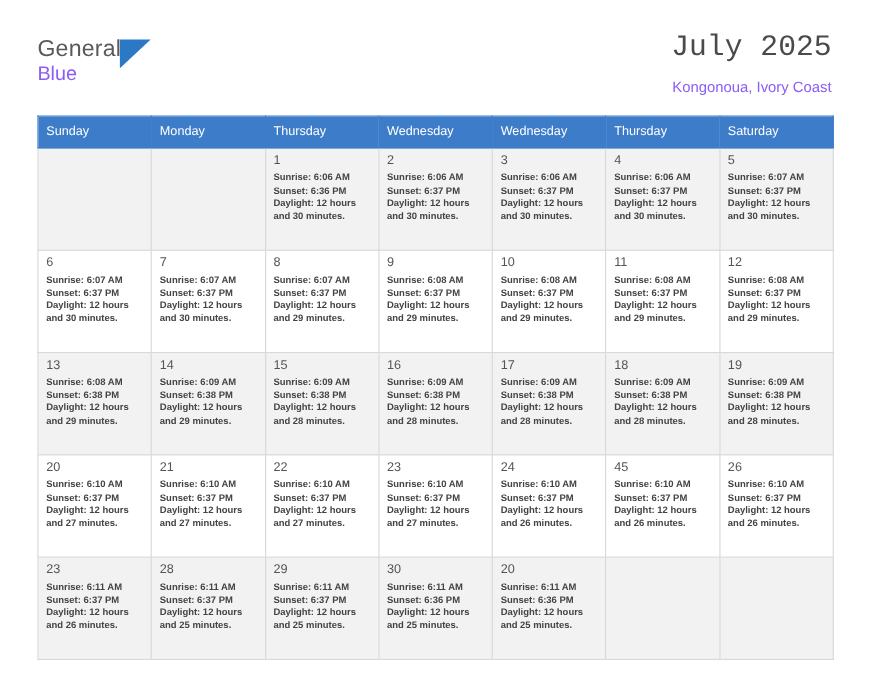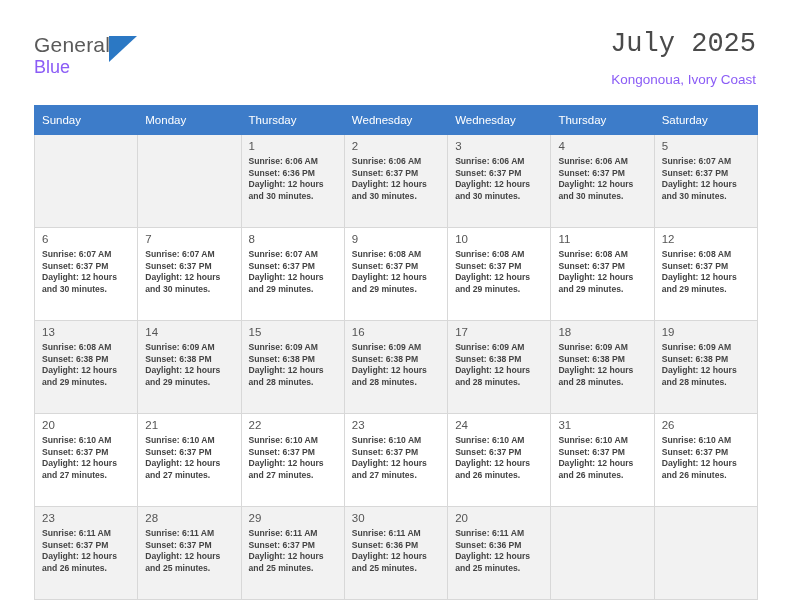--- a/index.html
+++ b/index.html
@@ -370,21 +370,21 @@
           <td>
             <div class="daynum">24</div>
             <div class="info">
               <div>Sunrise: 6:10 AM</div>
               <div>Sunset: 6:37 PM</div>
               <div>Daylight: 12 hours</div>
               <div>and 26 minutes.</div>
             </div>
           </td>
           <td>
-            <div class="daynum">31</div>
+            <div class="daynum">45</div>
             <div class="info">
               <div>Sunrise: 6:10 AM</div>
               <div>Sunset: 6:37 PM</div>
               <div>Daylight: 12 hours</div>
               <div>and 26 minutes.</div>
             </div>
           </td>
           <td>
             <div class="daynum">26</div>
             <div class="info">

